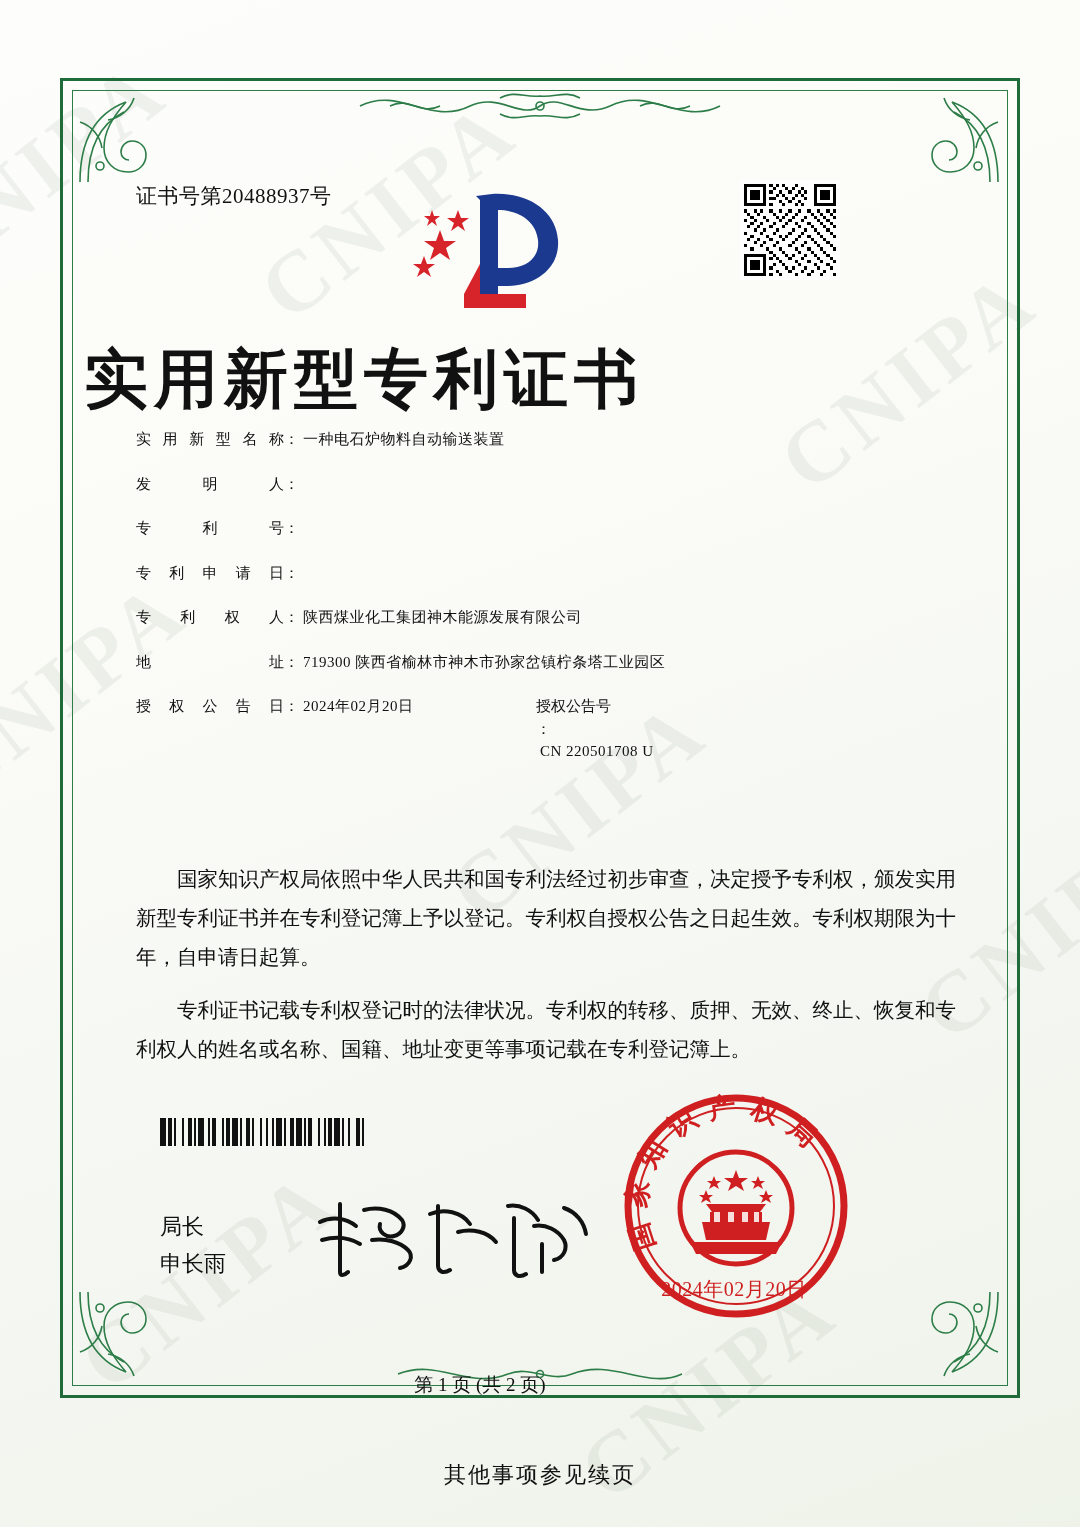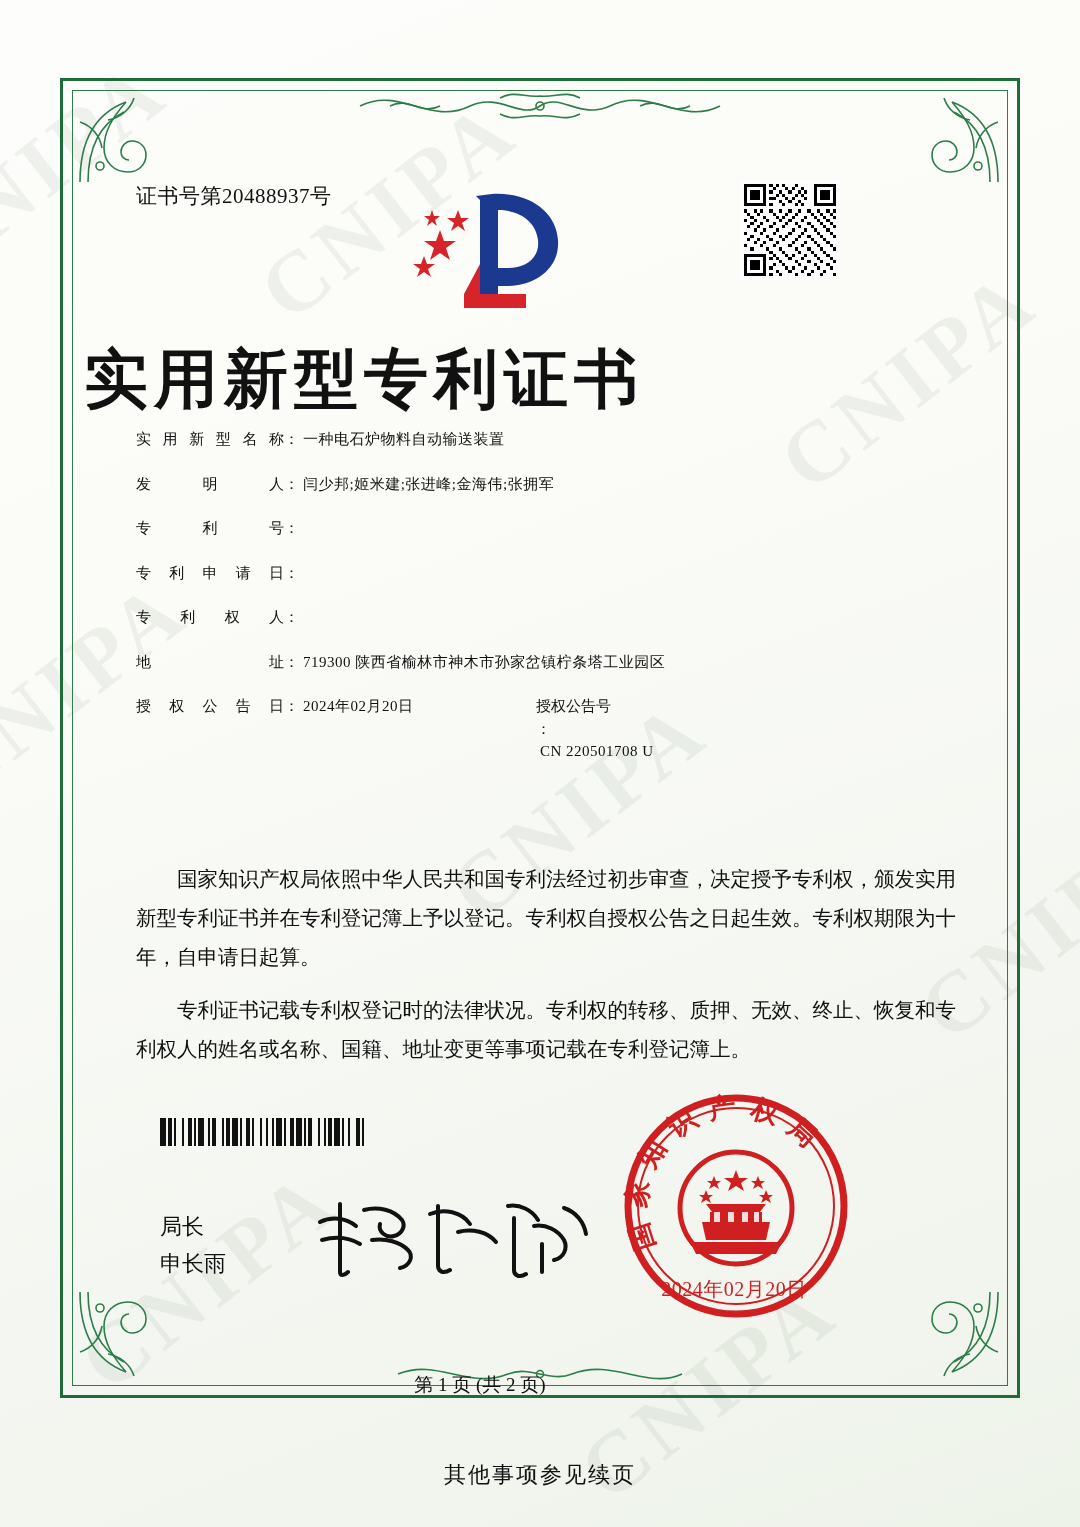--- a/index.html
+++ b/index.html
@@ -581,36 +581,36 @@
 
       <div class="field-row">
         <span class="f-label lbl-w">实用新型名称</span>
         <span class="f-sep">：</span>
         <span class="f-value">一种电石炉物料自动输送装置</span>
       </div>
 
       <div class="field-row">
         <span class="f-label lbl-w">发明人</span>
         <span class="f-sep">：</span>
-        <span class="f-value">闫少邦;姬米建;张进峰;金海伟;张拥军</span>
       </div>
 
       <div class="field-row">
         <span class="f-label lbl-w">专利号</span>
         <span class="f-sep">：</span>
       </div>
 
       <div class="field-row">
         <span class="f-label lbl-w">专利申请日</span>
         <span class="f-sep">：</span>
       </div>
 
       <div class="field-row">
         <span class="f-label lbl-w">专利权人</span>
         <span class="f-sep">：</span>
+        <span class="f-value">陕西煤业化工集团神木能源发展有限公司</span>
       </div>
 
       <div class="field-row">
         <span class="f-label lbl-w">地址</span>
         <span class="f-sep">：</span>
         <span class="f-value">719300 陕西省榆林市神木市孙家岔镇柠条塔工业园区</span>
       </div>
 
       <div class="field-row row-two">
         <span class="left">

